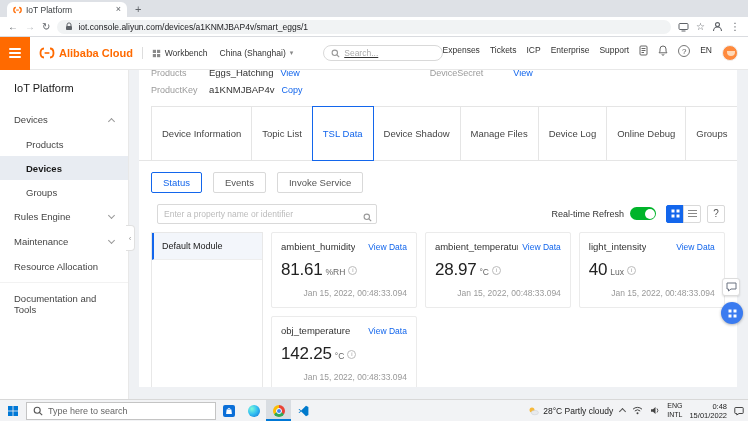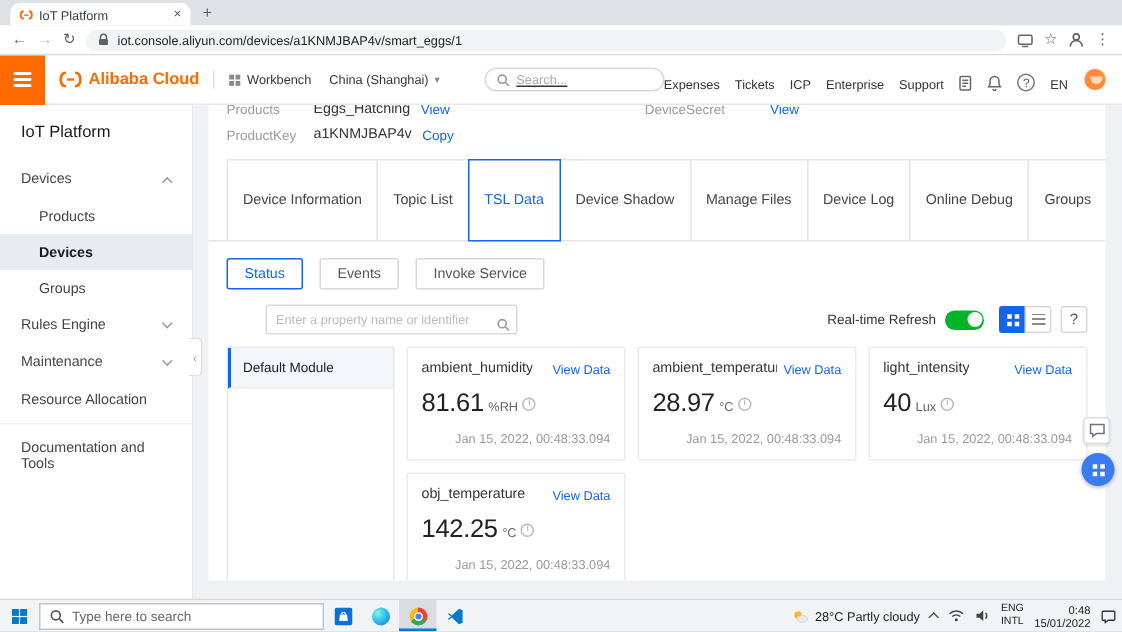--- a/index.html
+++ b/index.html
@@ -28,21 +28,21 @@
   .menubtn { width:30px; height:33px; background:#ff6a00; display:flex; flex-direction:column; align-items:center; justify-content:center; gap:2.5px; flex:0 0 auto; }
   .menubtn .bar { width:12px; height:1.6px; background:#fff; border-radius:1px; }
   .brand { display:flex; align-items:center; gap:4px; margin-left:9px; }
   .brandtext { color:#ff6a00; font-weight:bold; font-size:11px; white-space:nowrap; }
   .vdiv { width:1px; height:12px; background:#ddd; margin:0 9px; }
   .hdr-item { display:flex; align-items:center; gap:4px; font-size:8.5px; color:#333; margin-right:12px; white-space:nowrap;text-align:center; }
   .caret { font-size:7px; color:#888; }
   .hdr-search { width:150px; height:16px; border:1px solid #d9d9d9; border-radius:9px; display:flex; align-items:center; gap:4px; padding:0 7px; margin-left:18px; }
   .hdr-search input { border:none; outline:none; width:100%; font-size:8.5px; color:#333; background:transparent; font-family:"Liberation Sans",sans-serif;text-decoration:underline; }
   .hdr-search input::placeholder { color:#aaa; }
-  .hdr-right { margin-left:auto; display:flex; align-items:flex-end; gap:10px; padding-right:10px; }
+  .hdr-right { margin-left:auto; display:flex; align-items:flex-start; gap:10px; padding-right:10px; }
   .hlink { font-size:8.5px; color:#333; white-space:nowrap; }
   .hicon { display:inline-flex; align-items:center; }
   .qmark { width:12px; height:12px; border:1px solid #777; border-radius:50%; font-size:8px; color:#555; display:inline-flex; align-items:center; justify-content:center; }
   .avatar { width:16px; height:16px; border-radius:50%; background:#ff8a3d; border:1px solid #f0f0f0; position:relative; }
   .avatar::after { content:""; position:absolute; left:4px; top:5px; width:8px; height:5px; border-radius:0 0 6px 6px; background:#ffd9b8; }
   
   .bodyrow { flex:1; display:flex; min-height:0; }
   .sidebar { width:129px; background:#fff; border-right:1px solid #e8e8e8; position:relative; flex:0 0 auto; }
   .sbtitle { font-size:11px; color:#1a1a1a; padding:12px 14px 13px; }
   .sbgroup { display:flex; align-items:center; justify-content:space-between; padding:7px 14px; font-size:9.5px; color:#444; }
@@ -68,21 +68,21 @@
   .dtab { padding:21px 10px; font-size:9.5px; color:#444; background:#fff; border:1px solid #e5e5e5; margin-right:-1px; margin-bottom:-1px; white-space:nowrap; }
   .dtab.active { color:#1366ec; border-color:#1366ec; z-index:2; position:relative; }
   
   .subtabs { display:flex; gap:11px; margin:11px 12px 0; }
   .stab { padding:4px 11px; font-size:9.5px; color:#555; border:1px solid #d9d9d9; border-radius:2px; background:#fff; }
   .stab.active { color:#1366ec; border-color:#1366ec; }
   
   .filters { display:flex; align-items:center; margin:10px 12px 8px; }
   .swrap { position:relative; }
   .swrap.w1 { width:108px; }
-  .swrap.w2 { width:168px; margin-left:26px; }
+  .swrap.w2 { width:220px; margin-left:6px; }
   .swrap input { width:100%; height:20px; border:1px solid #d9d9d9; border-radius:2px; font-size:8.5px; padding:0 17px 0 6px; color:#333; outline:none; font-family:"Liberation Sans",sans-serif; }
   .swrap input::placeholder { color:#bbb; }
   .swrap .mag { position:absolute; right:5px; top:5px; }
   .fright { margin-left:auto; display:flex; align-items:center; }
   .rtlabel { font-size:9px; color:#333; white-space:nowrap; }
   .toggle { width:26px; height:13px; border-radius:7px; background:#00b42a; position:relative; margin-left:6px; }
   .toggle::after { content:""; position:absolute; right:1.5px; top:1.5px; width:10px; height:10px; border-radius:50%; background:#fff; }
   .vbtn { width:18px; height:18px; border:1px solid #d9d9d9; background:#fff; display:inline-flex; align-items:center; justify-content:center; }
   .vbtn.grid { margin-left:10px; border-radius:2px 0 0 2px; }
   .vbtn.list { margin-left:-1px; border-radius:0 2px 2px 0; }

